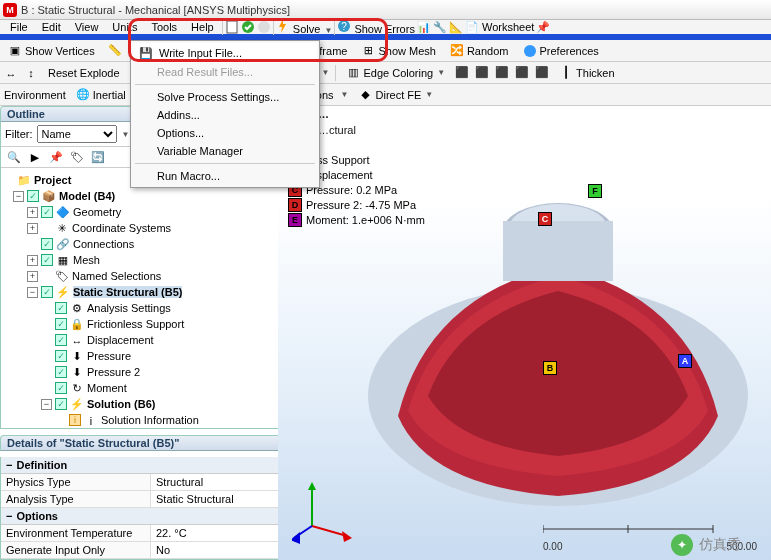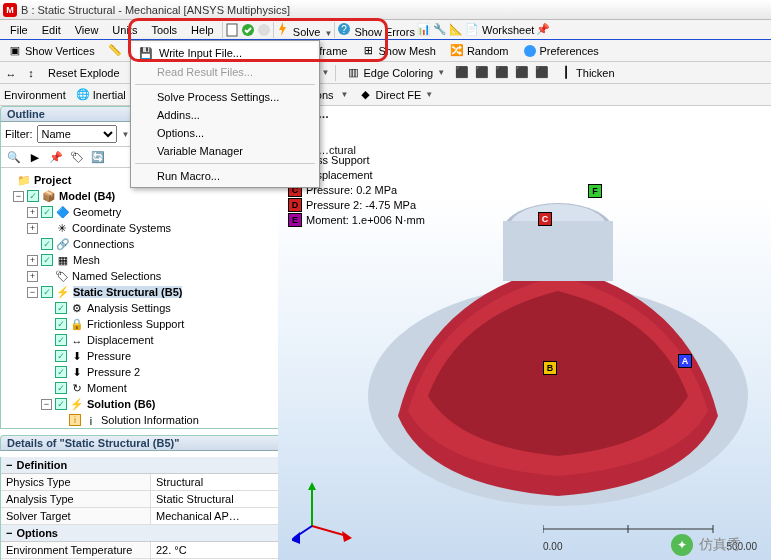--- a/index.html
+++ b/index.html
@@ -1,20 +1,20 @@
 <!DOCTYPE html>
 <html><head>
 <meta charset="utf-8">
 <style>
   * { box-sizing: border-box; margin: 0; padding: 0; font-family: "Segoe UI", Tahoma, sans-serif; }
   body { width: 771px; height: 560px; background: #fff; overflow: hidden; font-size: 11px; position: relative; }
   .titlebar { height: 20px; background: linear-gradient(#fff,#e8e8e8); border-bottom: 1px solid #bbb; display:flex; align-items:center; padding:0 3px; gap:4px; }
   .titlebar .appicon { width:14px; height:14px; background:#d00; border-radius:3px; display:inline-flex; align-items:center; justify-content:center; color:#fff; font-weight:bold; font-size:9px; }
   .titlebar .title { color:#333; }
-  .menubar { height:20px; background:#f4f4f4; border-bottom:1px solid #1d4ed8; display:flex; align-items:center; padding:0 4px; gap:2px; position:relative; z-index:20; }
+  .menubar { height:20px; background:#f4f4f4; border-bottom:6px solid #1d4ed8; display:flex; align-items:center; padding:0 4px; gap:2px; position:relative; z-index:20; }
   .menubar .mi { padding:2px 6px; cursor:default; }
   .highlight { position:absolute; border:3px solid #d22; border-radius:10px; pointer-events:none; z-index:30; }
   .toolbar { height:22px; background:#f4f4f4; border-bottom:1px solid #ccc; display:flex; align-items:center; padding:0 4px; gap:6px; white-space:nowrap; overflow:hidden; }
   .toolbar .btn { display:inline-flex; align-items:center; gap:3px; padding:1px 4px; cursor:default; }
   .toolbar .sep { width:1px; height:16px; background:#ccc; }
   .icon { width:14px; height:14px; display:inline-flex; align-items:center; justify-content:center; }
   .dd { font-size:8px; color:#555; margin-left:1px; }
   .dropdown { position:absolute; left:130px; top:40px; width:190px; background:#f8f8f8; border:1px solid #999; box-shadow:2px 2px 5px rgba(0,0,0,.3); z-index:25; padding:2px; }
   .dropdown .firstrow { display:flex; align-items:center; gap:6px; padding:3px 6px; background:#fff; }
   .dropdown .disabled { color:#9a9a9a; padding:3px 24px; }
@@ -36,21 +36,21 @@
   .bold { font-weight:bold; }
   .sel { background:#cde; }
   .details { margin-top:6px; border:1px solid #9cb; border-top:none; flex:1; background:#fff; display:flex; flex-direction:column; }
   .dgrid { overflow:auto; }
   .drow { display:flex; border-bottom:1px solid #ddd; }
   .drow .k { width:150px; padding:2px 5px; border-right:1px solid #ddd; background:#fafafa; }
   .drow .v { flex:1; padding:2px 5px; }
   .dcat { background:#e8eef6; font-weight:bold; padding:2px 5px; border-bottom:1px solid #ccc; display:flex; align-items:center; gap:4px; }
   .viewport { position:absolute; left:278px; right:0; top:106px; bottom:0; background:linear-gradient(#fff 20%, #e6f0fa 60%, #c8dbf0); overflow:hidden; }
   .vp-title { position:absolute; left:10px; top:2px; font-weight:bold; color:#111; }
-  .vp-sub  { position:absolute; left:10px; top:18px; color:#111;margin-top:20px; }
+  .vp-sub  { position:absolute; left:10px; top:18px; color:#111; }
   .legend { position:absolute; left:10px; top:36px; }
   .legend .lg { display:flex; align-items:center; gap:4px; margin:1px 0; }
   .tag { width:14px; height:14px; border:1px solid #000; font-weight:bold; font-size:9px; display:flex; align-items:center; justify-content:center; color:#000; }
   .triad { position:absolute; left:14px; bottom:14px; width:70px; height:70px; }
   .scale { position:absolute; right:14px; bottom:8px; font-size:10px; color:#333; }
   .wm { position:absolute; right:30px; bottom:4px; font-size:14px; color:#888; display:flex; align-items:center; gap:6px; }
   .wm .c { width:22px; height:22px; border-radius:50%; background:#5b5; color:#fff; display:flex; align-items:center; justify-content:center; font-size:12px; }
   .callout { position:absolute; width:14px; height:14px; border:1px solid #000; font-size:9px; font-weight:bold; display:flex; align-items:center; justify-content:center; background:rgba(255,255,255,.4); }
 </style>
 </head>
@@ -330,24 +330,20 @@
           <span>Definition</span>
         </div>
       <div class="drow">
           <div class="k">Physics Type</div>
           <div class="v">Structural</div>
         </div>
       <div class="drow">
           <div class="k">Analysis Type</div>
           <div class="v">Static Structural</div>
         </div>
-      <div class="drow">
-          <div class="k">Solver Target</div>
-          <div class="v">Mechanical AP…</div>
-        </div>
       <div class="dcat">
           <span>−</span>
           <span>Options</span>
         </div>
       <div class="drow">
           <div class="k">Environment Temperature</div>
           <div class="v">22. °C</div>
         </div>
       <div class="drow">
           <div class="k">Generate Input Only</div>

